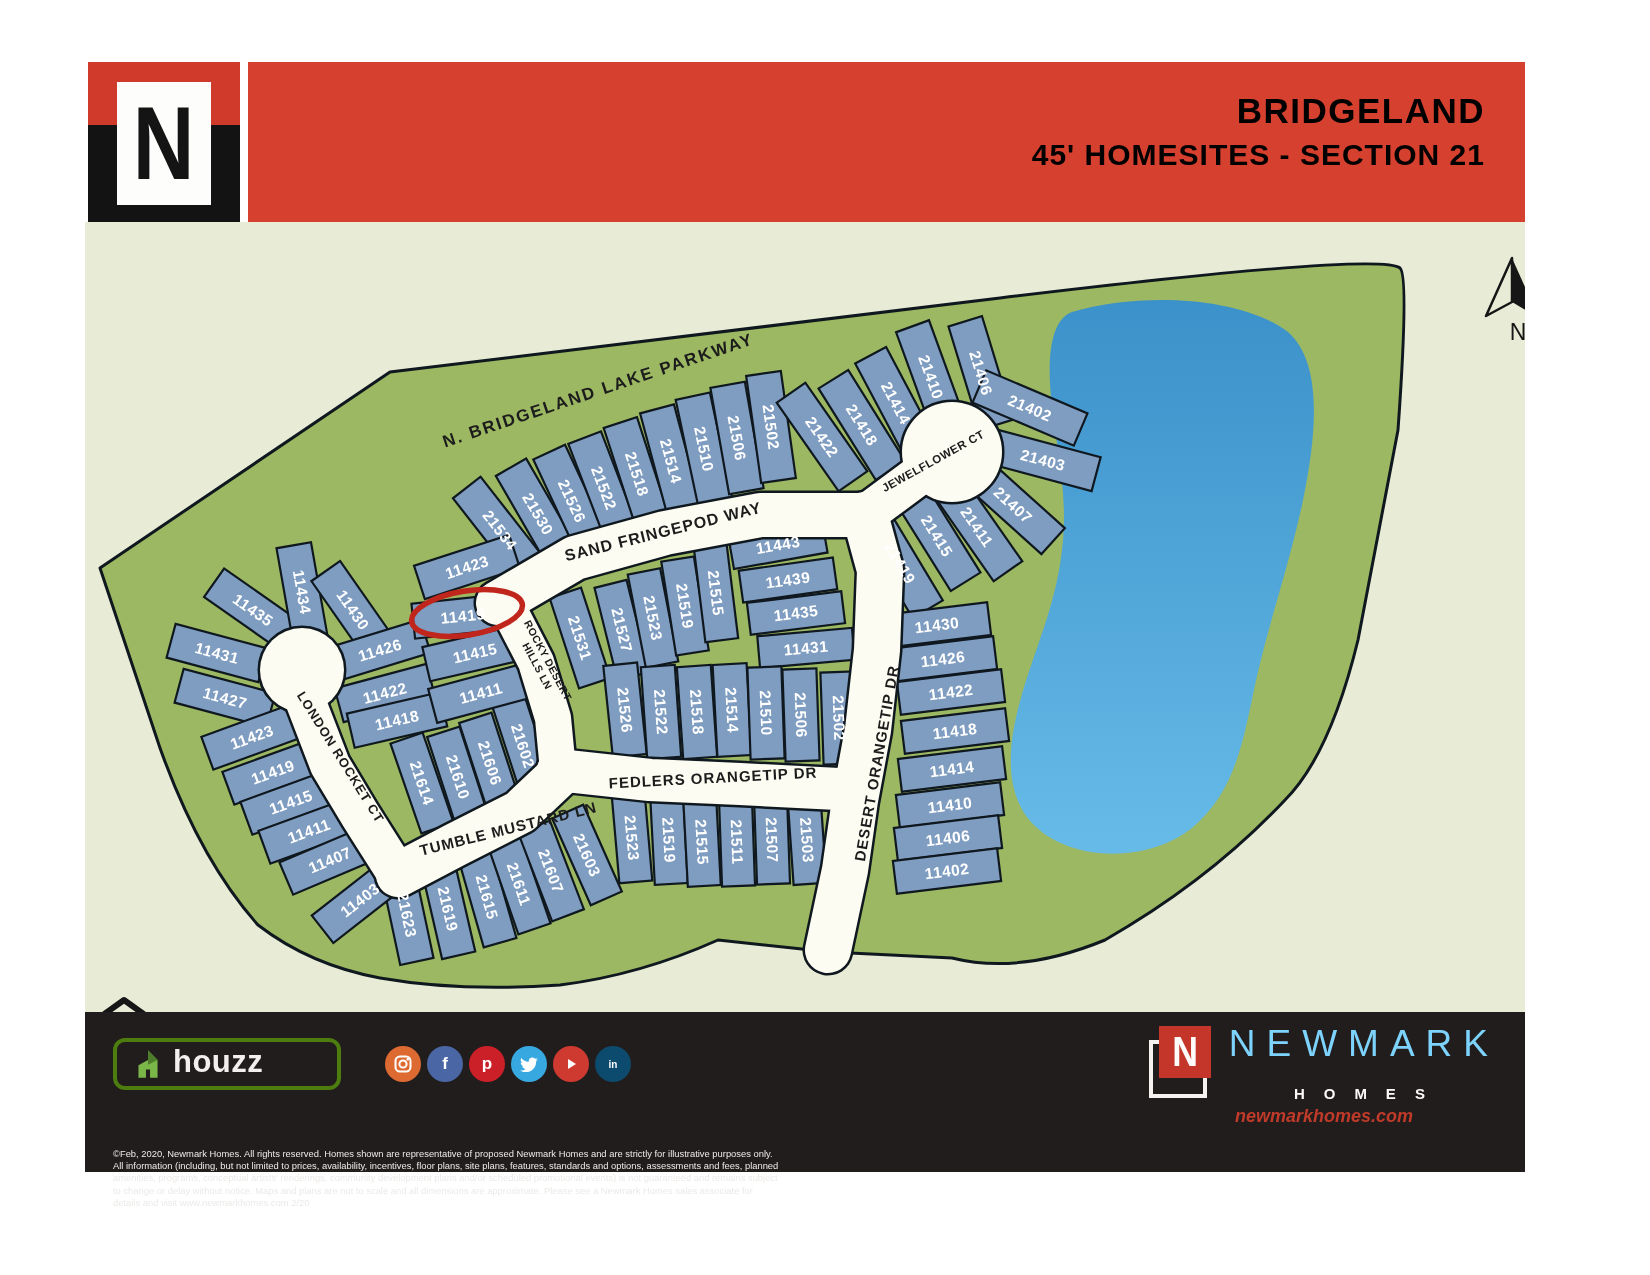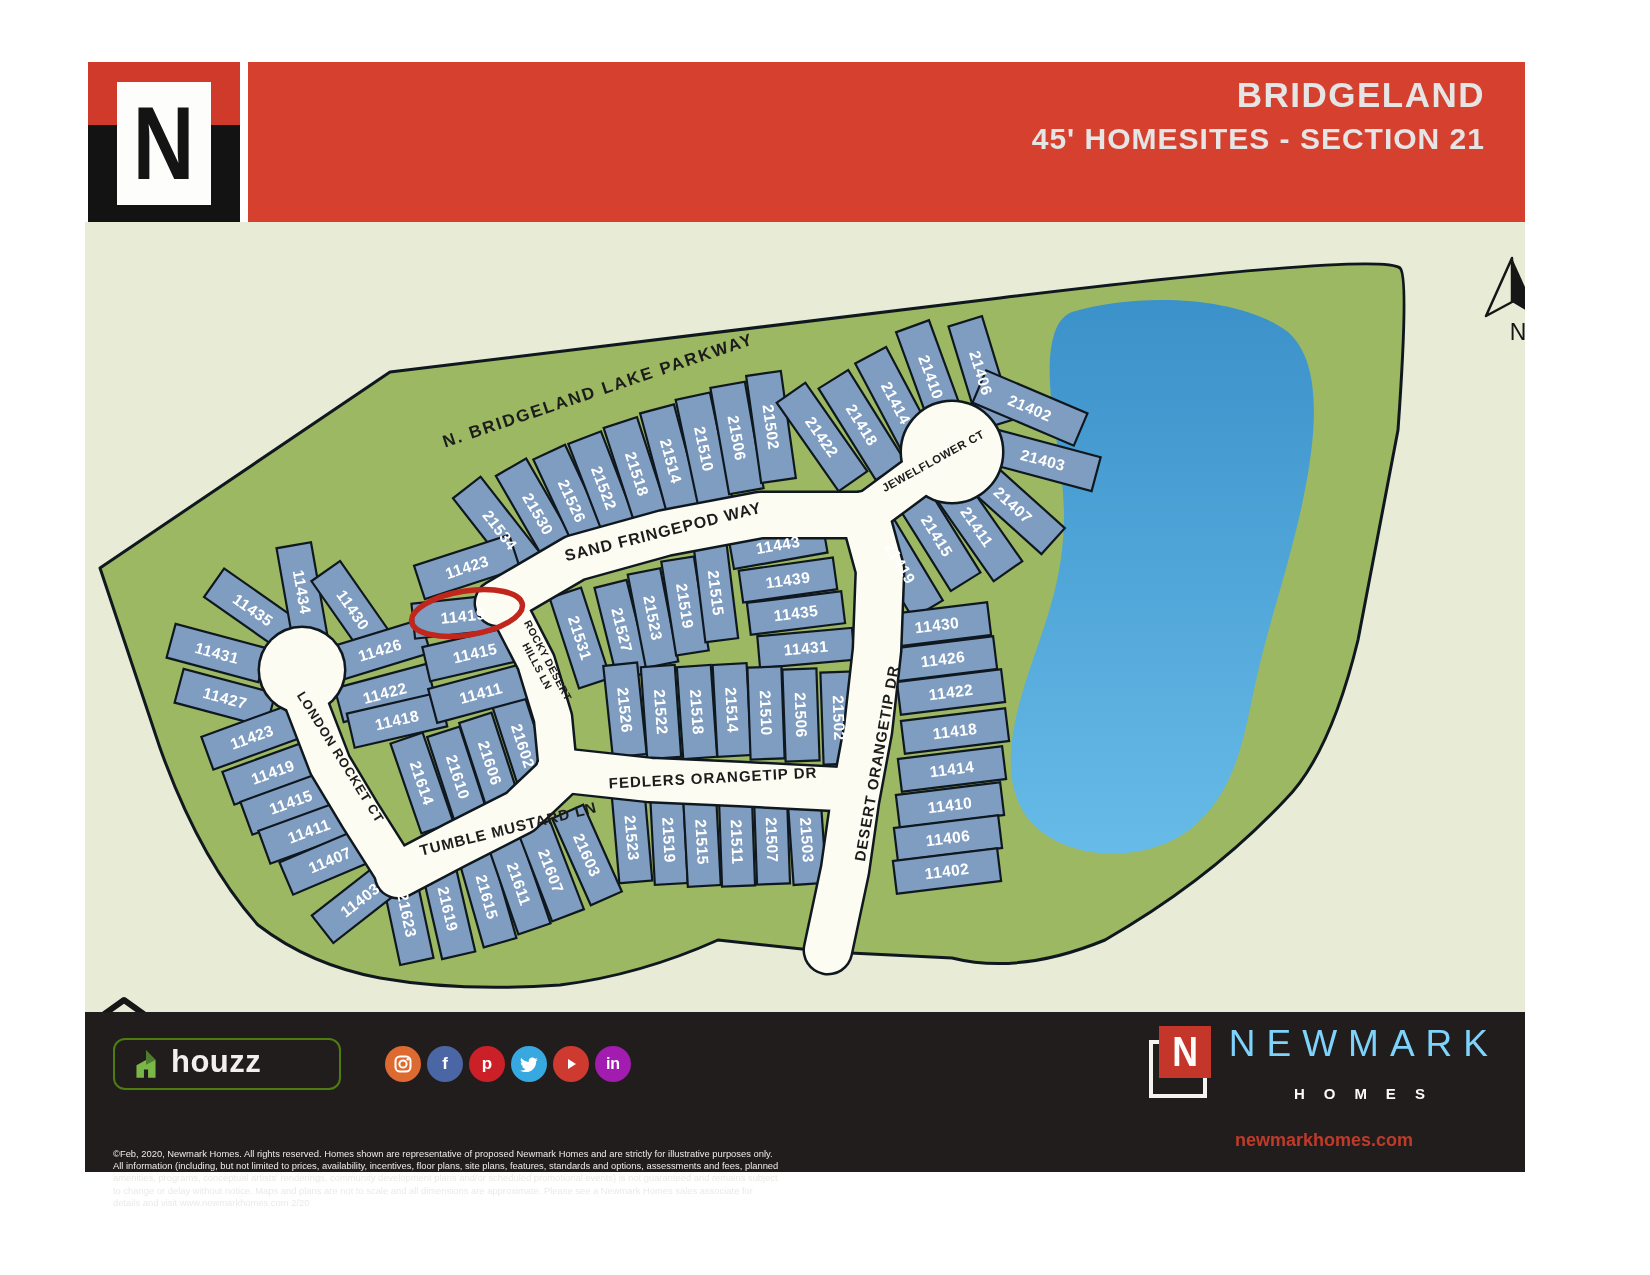--- a/index.html
+++ b/index.html
@@ -1,51 +1,51 @@
 <!DOCTYPE html>
 <html><head>
 <meta charset="utf-8">
 <style>
   html,body{margin:0;padding:0;background:#ffffff;}
   #page{position:relative;width:1650px;height:1275px;background:#ffffff;overflow:hidden;
         font-family:"Liberation Sans",sans-serif;}
   
   #header-band{position:absolute;left:248px;top:62px;width:1277px;height:160px;background:#d6402e;}
-  #title-block{position:absolute;right:40px;top:12px;text-align:right;color:#e5e5e5;font-weight:bold;}
+  #title-block{position:absolute;right:40px;top:28px;text-align:right;color:#000000;font-weight:bold;}
   #title-line1{font-size:35px;letter-spacing:1.5px;line-height:1.2;}
   #title-line2{font-size:30px;letter-spacing:1px;line-height:1.5;}
   
   #logo-box{position:absolute;left:88px;top:62px;width:152px;height:166px;}
   #logo-box .lg-red{position:absolute;left:0;top:0;width:100%;height:58%;background:#cf3a2a;}
   #logo-box .lg-black{position:absolute;left:0;top:38%;width:100%;height:62%;background:#131313;}
   #logo-box .lg-white{position:absolute;left:19%;top:12%;width:62%;height:74%;background:#fdfdfb;
      display:flex;align-items:center;justify-content:center;}
   #logo-box .lg-n{font-size:104px;font-weight:900;color:#141414;line-height:1;transform:scaleX(.82);}
   
   #map-wrap{position:absolute;left:85px;top:222px;width:1440px;height:790px;background:#e8ebd6;}
   
   #footer{position:absolute;left:85px;top:1012px;width:1440px;height:160px;background:#211d1d;}
-  #houzz-badge{position:absolute;left:28px;top:26px;width:228px;height:52px;border:2px solid #4d7c0f;
+  #houzz-badge{position:absolute;left:28px;top:26px;width:228px;height:52px;border:4px solid #4d7c0f;
      border-radius:12px;display:flex;align-items:center;padding:16px 16px;gap:10px;box-sizing:border-box;}
   #houzz-text{color:#f2f0ee;font-size:31px;font-weight:bold;letter-spacing:.5px;transform:translateY(-2px);}
   #social-row{position:absolute;left:300px;top:34px;display:flex;gap:6px;}
   .soc{width:36px;height:36px;border-radius:50%;display:flex;align-items:center;justify-content:center;
        color:#fff;font-weight:bold;font-size:17px;}
   #disclaimer{position:absolute;left:28px;top:100px;width:668px;color:#eceae8;font-size:9.4px;line-height:1.3;margin-top:36px;}
   #brand-block{position:absolute;right:26px;top:12px;width:350px;}
   #brand-row{display:flex;align-items:flex-start;gap:14px;justify-content:flex-end;}
   #brand-logo{position:relative;width:68px;height:72px;flex:0 0 auto;}
   #brand-logo .bl-red{position:absolute;left:12px;top:2px;width:52px;height:52px;background:#c5362a;
      display:flex;align-items:center;justify-content:center;}
   #brand-logo .bl-frame{position:absolute;left:2px;top:16px;width:50px;height:50px;border:4px solid #f5f3f0;}
   #brand-logo .bl-n{font-size:42px;font-weight:900;color:#fdfcfa;line-height:1;transform:scaleX(.85);}
   #brand-text{text-align:center;}
   #brand-name{color:#7dd3fc;font-size:37px;font-weight:normal;letter-spacing:11px;line-height:1.1;}
   #brand-sub{color:#fbfaf8;font-size:15px;font-weight:bold;letter-spacing:19px;margin-top:20px;text-indent:10px;}
-  #brand-url{margin-top:28px;text-align:center;color:#c03a29;font-size:18px;font-weight:bold;}
+  #brand-url{margin-top:4px;text-align:center;color:#c03a29;font-size:18px;font-weight:bold;font-style:italic;}
 </style>
 </head>
 <body>
 
 <div id="page">
 
   <div id="header-band">
     <div id="title-block">
       <div id="title-line1">BRIDGELAND</div>
       <div id="title-line2">45' HOMESITES -  SECTION 21</div>
@@ -441,21 +441,21 @@
         <div class="soc" style="background: rgb(56, 168, 224);">
           <svg width="19" height="19" viewBox="0 0 16 16">
             <path fill="#fff" d="M15 3.5c-.5.3-1.1.5-1.7.6.6-.4 1-.9 1.3-1.6-.6.3-1.2.6-1.9.7C12.1 2.5 11.3 2 10.4 2 8.7 2 7.3 3.4 7.3 5.1c0 .2 0 .5.1.7C4.8 5.7 2.5 4.4 1 2.5c-.3.5-.4 1-.4 1.6 0 1.1.5 2 1.4 2.6-.5 0-1-.2-1.4-.4v.1c0 1.5 1.1 2.8 2.5 3.1-.3.1-.5.1-.8.1-.2 0-.4 0-.6-.1.4 1.2 1.5 2.1 2.9 2.2-1.1.8-2.4 1.3-3.9 1.3H.1c1.4.9 3 1.4 4.7 1.4 5.7 0 8.8-4.7 8.8-8.8v-.4c.6-.4 1.1-1 1.4-1.6z"></path>
           </svg>
         </div>
         <div class="soc" style="background: rgb(207, 58, 48);">
           <svg width="16" height="16" viewBox="0 0 16 16">
             <polygon points="5,3 13,8 5,13" fill="#fff"></polygon>
           </svg>
         </div>
-        <div class="soc" style="background: #a21caf; font-size: 16px;">in</div>
+        <div class="soc" style="background: #0c4a6e; font-size: 10px;">in</div>
       </div>
     <div id="disclaimer">©Feb, 2020,  Newmark Homes. All rights reserved. Homes shown are representative of proposed Newmark Homes and are strictly for illustrative purposes only. All information (including, but not limited to prices, availability, incentives, floor plans, site plans, features, standards and options, assessments and fees,  planned amenities, programs, conceptual artists' renderings, community development plans and/or scheduled promotional events) is not guaranteed and remains subject to change or delay without notice. Maps and plans are not to scale and all dimensions are approximate. Please see a Newmark Homes sales associate for details and visit www.newmarkhomes.com 2/20</div>
     <div id="brand-block">
       <div id="brand-row">
         <div id="brand-logo">
           <div class="bl-frame"></div>
           <div class="bl-red">
             <span class="bl-n">N</span>
           </div>
         </div>

